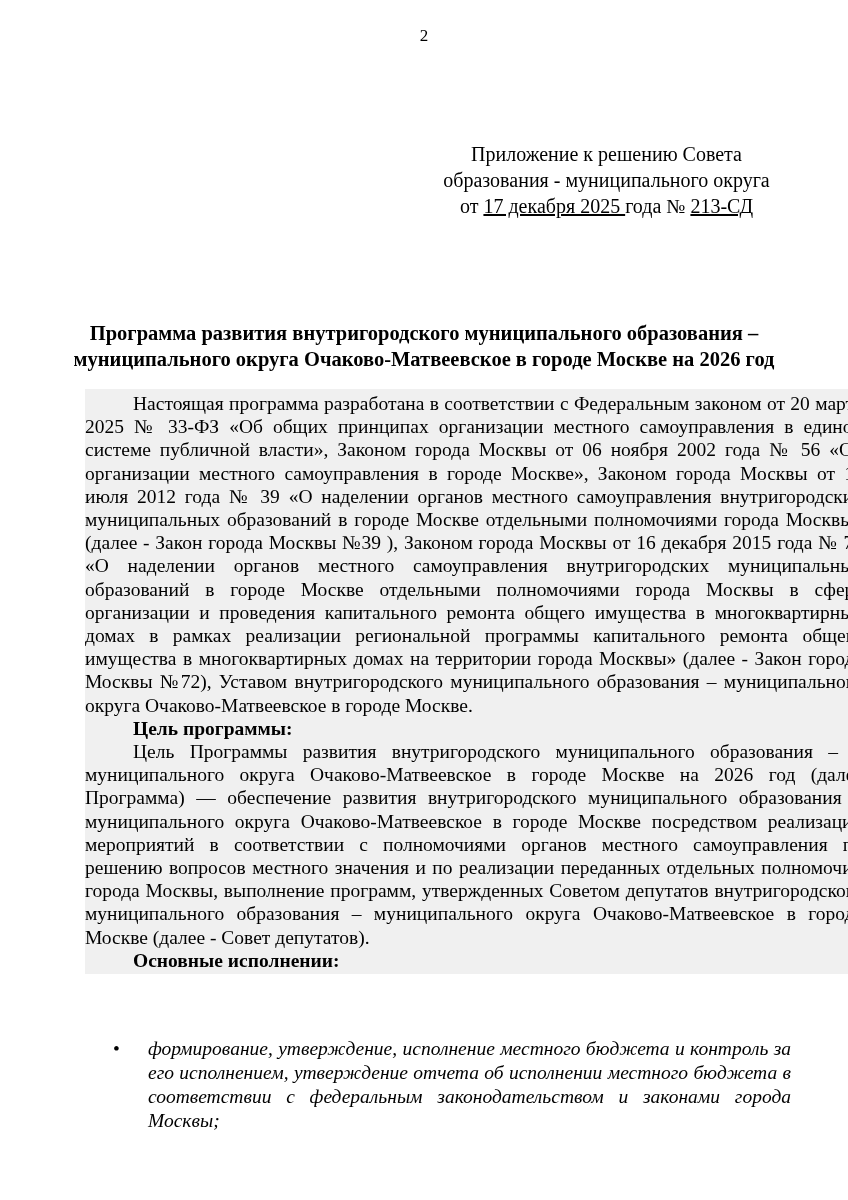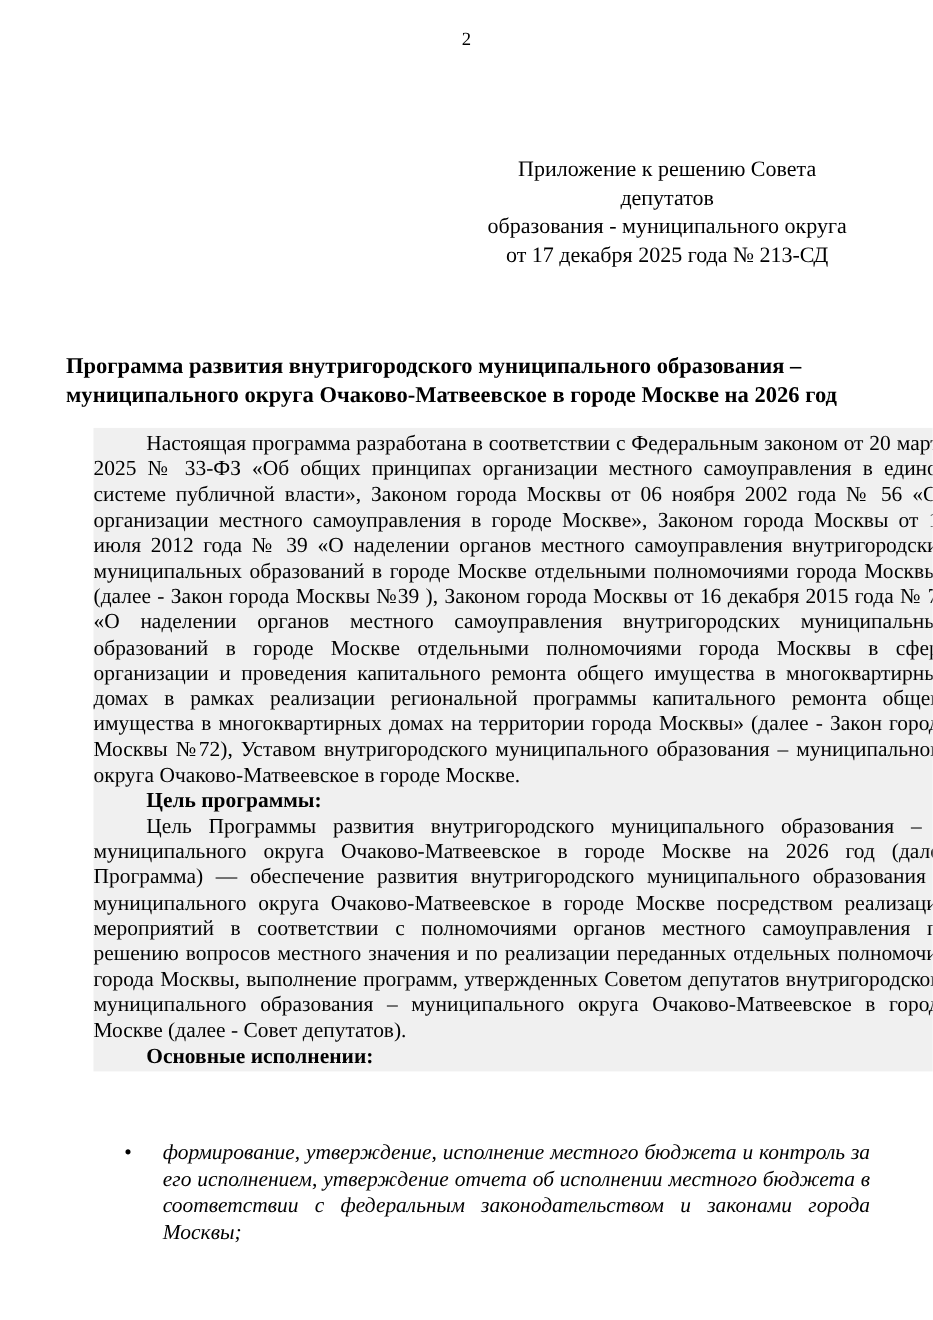--- a/index.html
+++ b/index.html
@@ -24,26 +24,27 @@
   .appendix-block {
     position: absolute;
     top: 141px;
     left: 434px;
     width: 345px;
     font-size: 20px;
     line-height: 26px;
     text-align: center;
   }
   .appendix-line { display: block; }
-  .u { }
+  .u { text-decoration: underline; }
   .doc-title {
     position: absolute;
     top: 320px;
     left: 60px;
     width: 728px;
+    text-align: center;
     font-weight: bold;
     font-size: 20.5px;
     line-height: 26px;
   }
   .body-shaded {
     position: absolute;
     top: 389px;
     left: 85px;
     width: 778px;
     background: #f0f0f0;
@@ -80,21 +81,20 @@
 </style>
 </head>
 <body>
 
 <div class="page">
 
   <div class="page-number">2</div>
 
   <div class="appendix-block">
     <span class="appendix-line">Приложение к решению Совета</span>
-    <span class="appendix-line">депутатов</span>
     <span class="appendix-line">образования - муниципального округа</span>
     <span class="appendix-line"><span>от </span><span class="u">17 декабря 2025 </span><span>года № </span><span class="u">213-СД</span></span>
   </div>
 
   <div class="doc-title">Программа развития внутригородского муниципального образования – муниципального округа Очаково-Матвеевское в городе Москве на 2026 год</div>
 
   <div class="body-shaded">
     <p class="para">Настоящая программа разработана в соответствии с Федеральным законом от 20 марта 2025 № 33-ФЗ «Об общих принципах организации местного самоуправления в единой системе публичной власти», Законом города Москвы от 06 ноября 2002 года № 56 «Об организации местного самоуправления в городе Москве», Законом города Москвы от 11 июля 2012 года № 39 «О наделении органов местного самоуправления внутригородских муниципальных образований в городе Москве отдельными полномочиями города Москвы» (далее - Закон города Москвы №39 ), Законом города Москвы от 16 декабря 2015 года № 72 «О наделении органов местного самоуправления внутригородских муниципальных образований в городе Москве отдельными полномочиями города Москвы в сфере организации и проведения капитального ремонта общего имущества в многоквартирных домах в рамках реализации региональной программы капитального ремонта общего имущества в многоквартирных домах на территории города Москвы» (далее - Закон города Москвы №72), Уставом внутригородского муниципального образования – муниципального округа Очаково-Матвеевское в городе Москве.</p>
     <p class="sub-heading">Цель программы:</p>
     <p class="para">Цель Программы развития внутригородского муниципального образования – –муниципального округа Очаково-Матвеевское в городе Москве на 2026 год (далее Программа) — обеспечение развития внутригородского муниципального образования – муниципального округа Очаково-Матвеевское в городе Москве посредством реализации мероприятий в соответствии с полномочиями органов местного самоуправления по решению вопросов местного значения и по реализации переданных отдельных полномочий города Москвы, выполнение программ, утвержденных Советом депутатов внутригородского муниципального образования – муниципального округа Очаково-Матвеевское в городе Москве (далее - Совет депутатов).</p>

